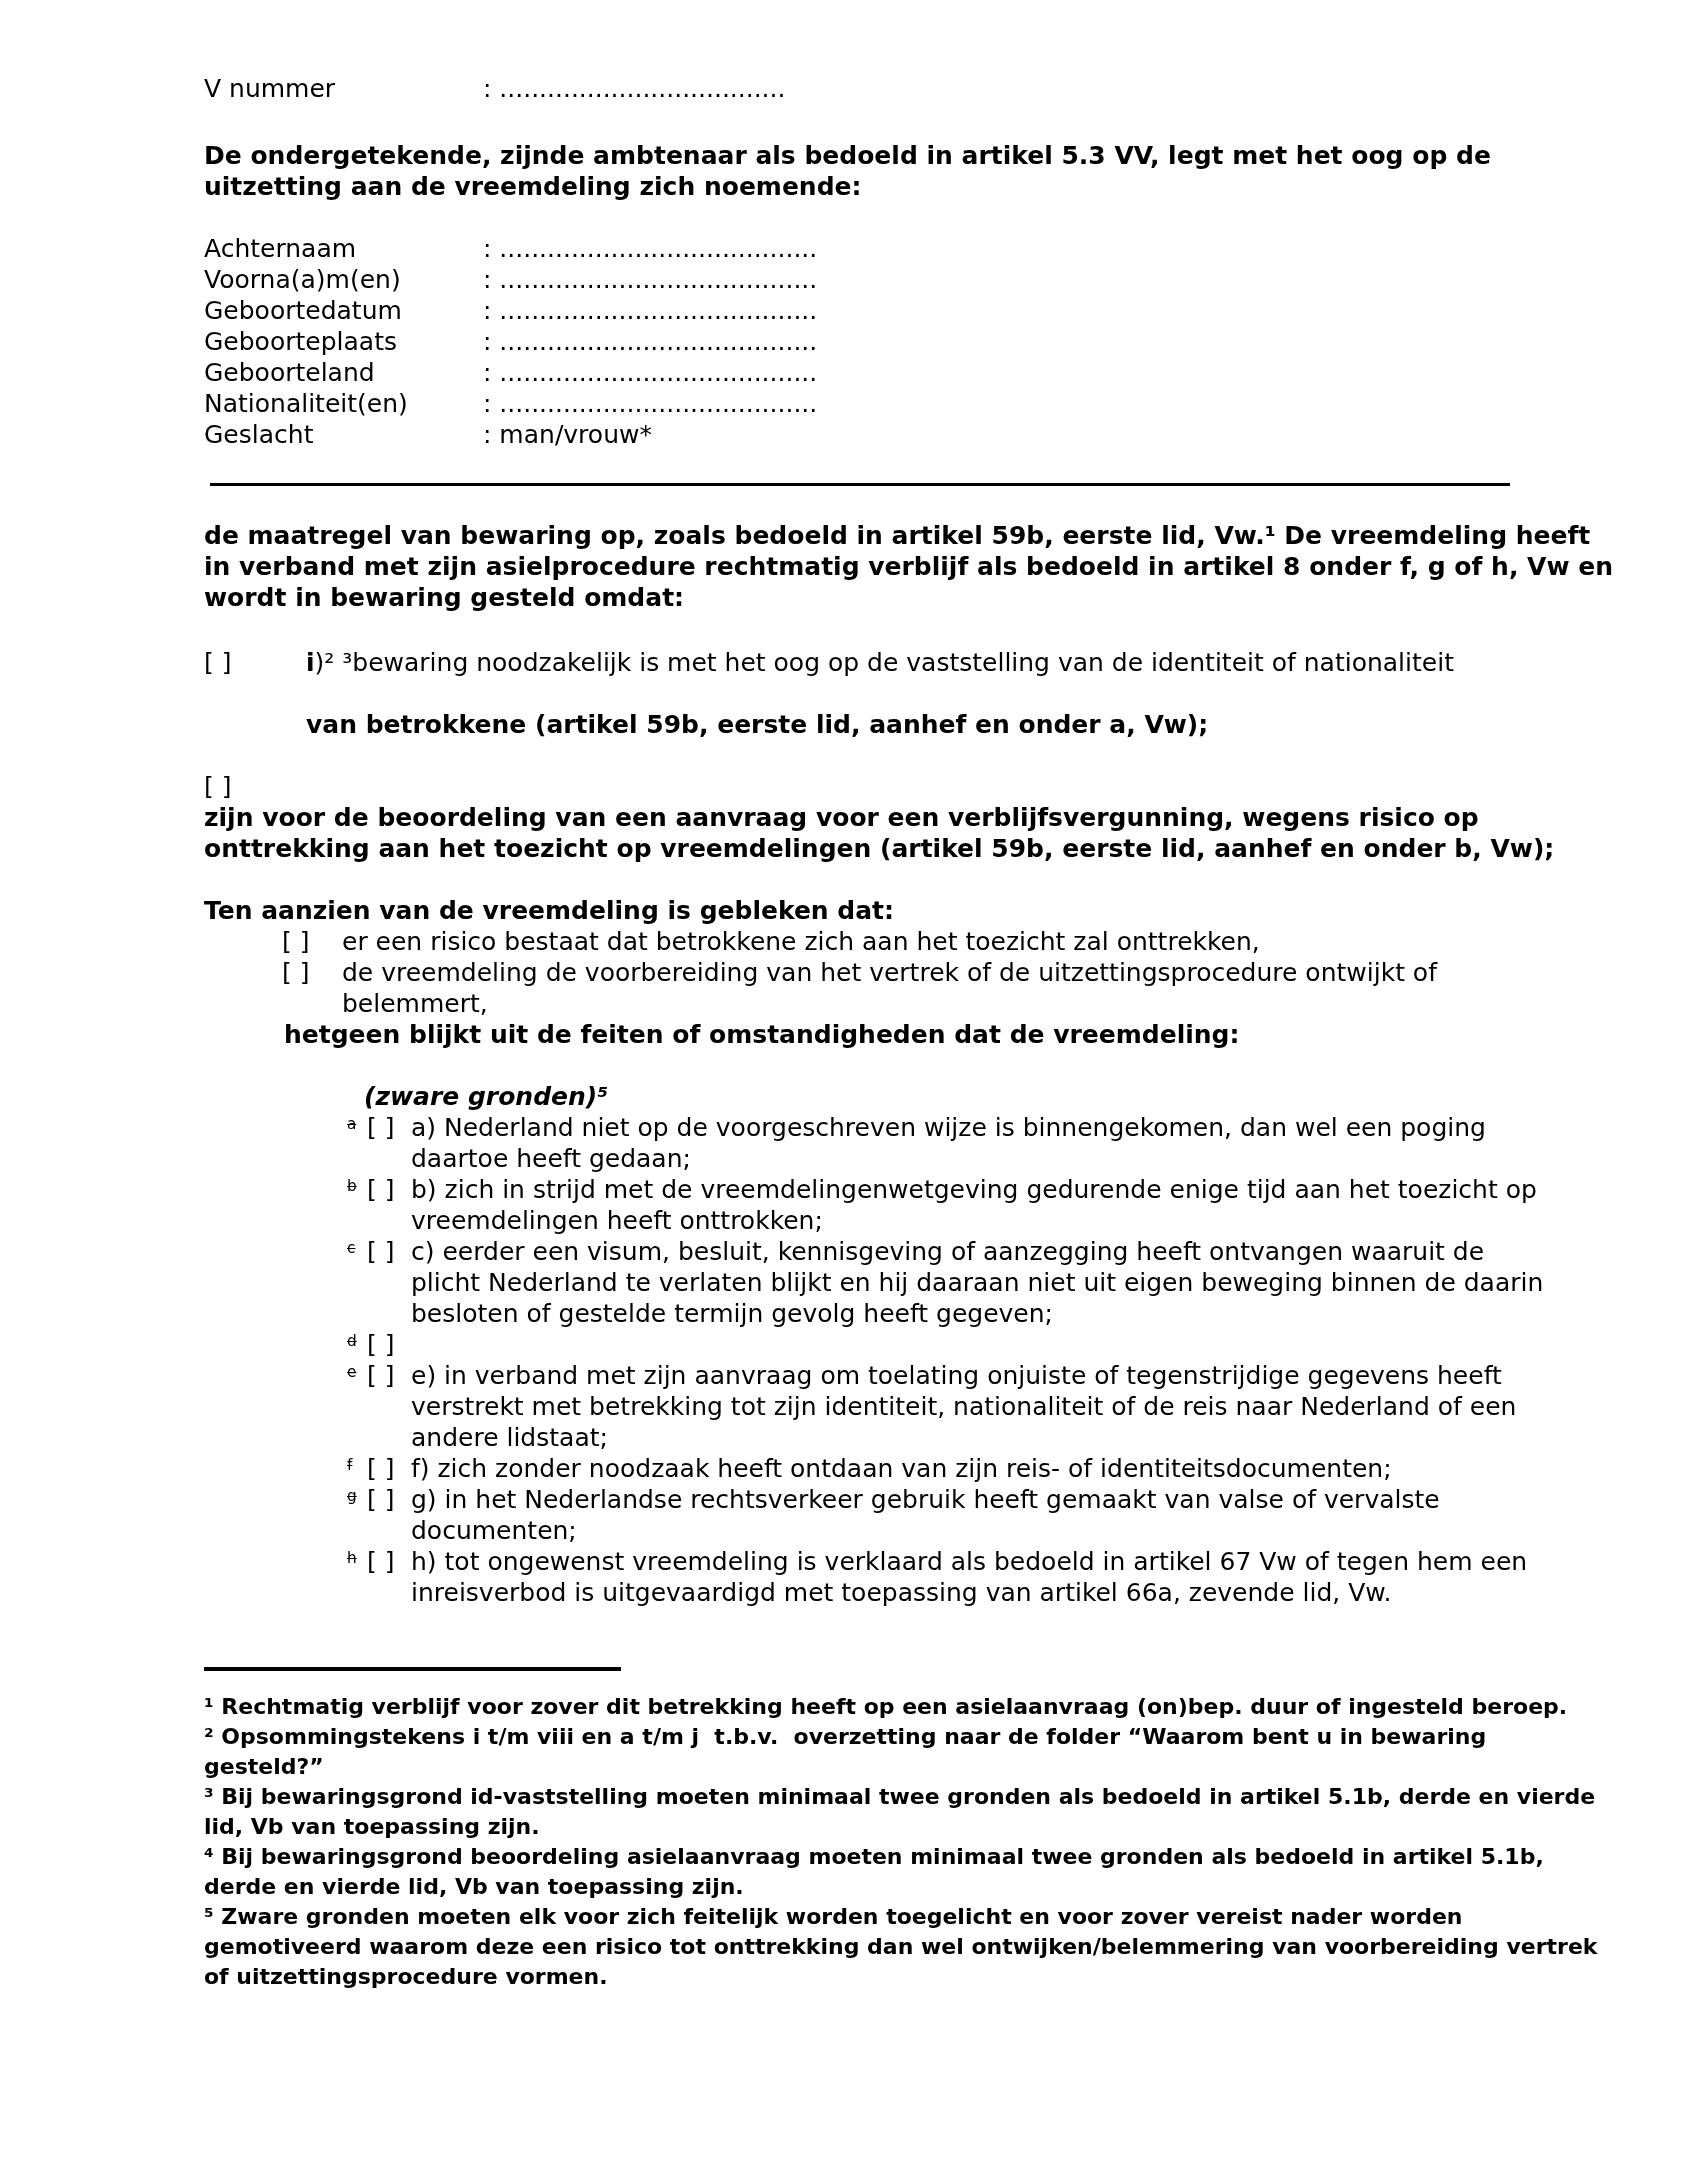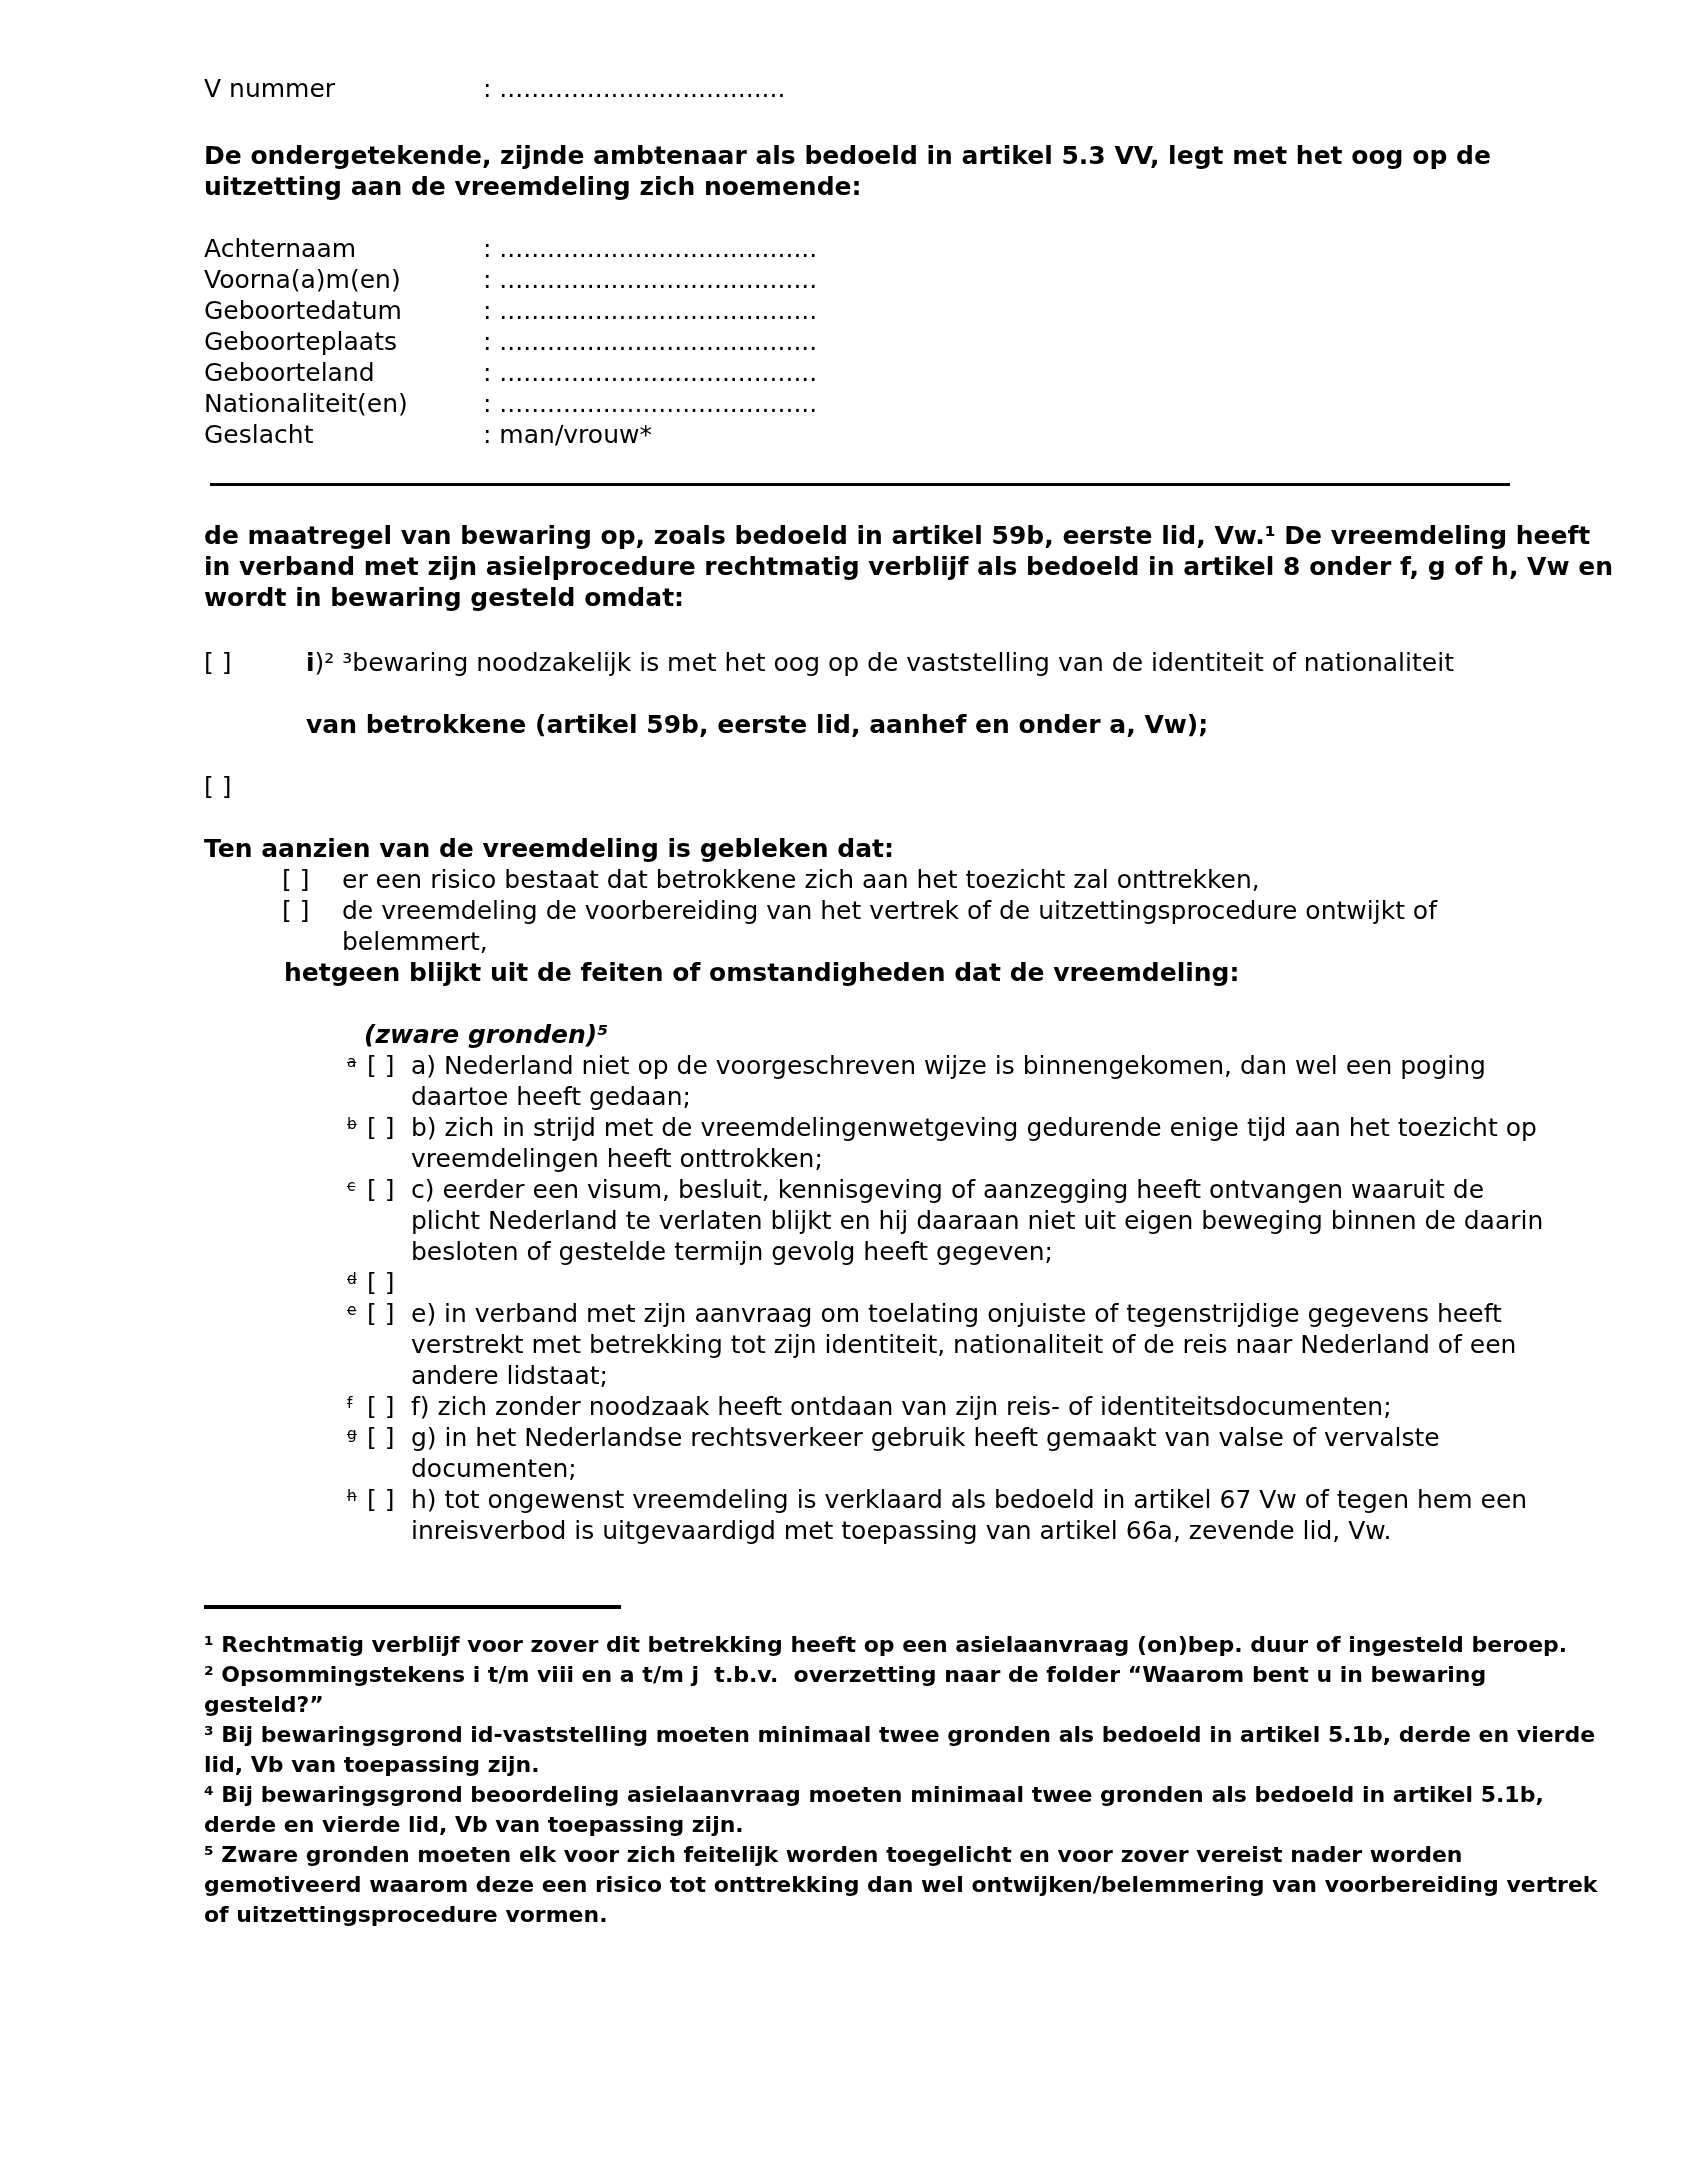--- a/index.html
+++ b/index.html
@@ -88,20 +88,22 @@
 
   <div class="opt">
     <span class="obox">[ ]</span>
     <span class="otext"><b>i</b><span>)² ³bewaring noodzakelijk is met het oog op de vaststelling van de identiteit of nationaliteit</span></span>
   </div>
   <p class="subline">van betrokkene (artikel 59b, eerste lid, aanhef en onder a, Vw);</p>
 
   <div class="opt second">
     <span class="obox">[ ]</span>
   </div>
+  <p class="pre">zijn voor de beoordeling van een aanvraag voor een verblijfsvergunning, wegens risico op
+onttrekking aan het toezicht op vreemdelingen (artikel 59b, eerste lid, aanhef en onder b, Vw);</p>
 
   <p class="findhead">Ten aanzien van de vreemdeling is gebleken dat:</p>
 
   <div class="risk">
     <span class="rbox">[ ]</span>
     <span class="pre">er een risico bestaat dat betrokkene zich aan het toezicht zal onttrekken,</span>
   </div>
   <div class="risk">
     <span class="rbox">[ ]</span>
     <span class="pre">de vreemdeling de voorbereiding van het vertrek of de uitzettingsprocedure ontwijkt of

